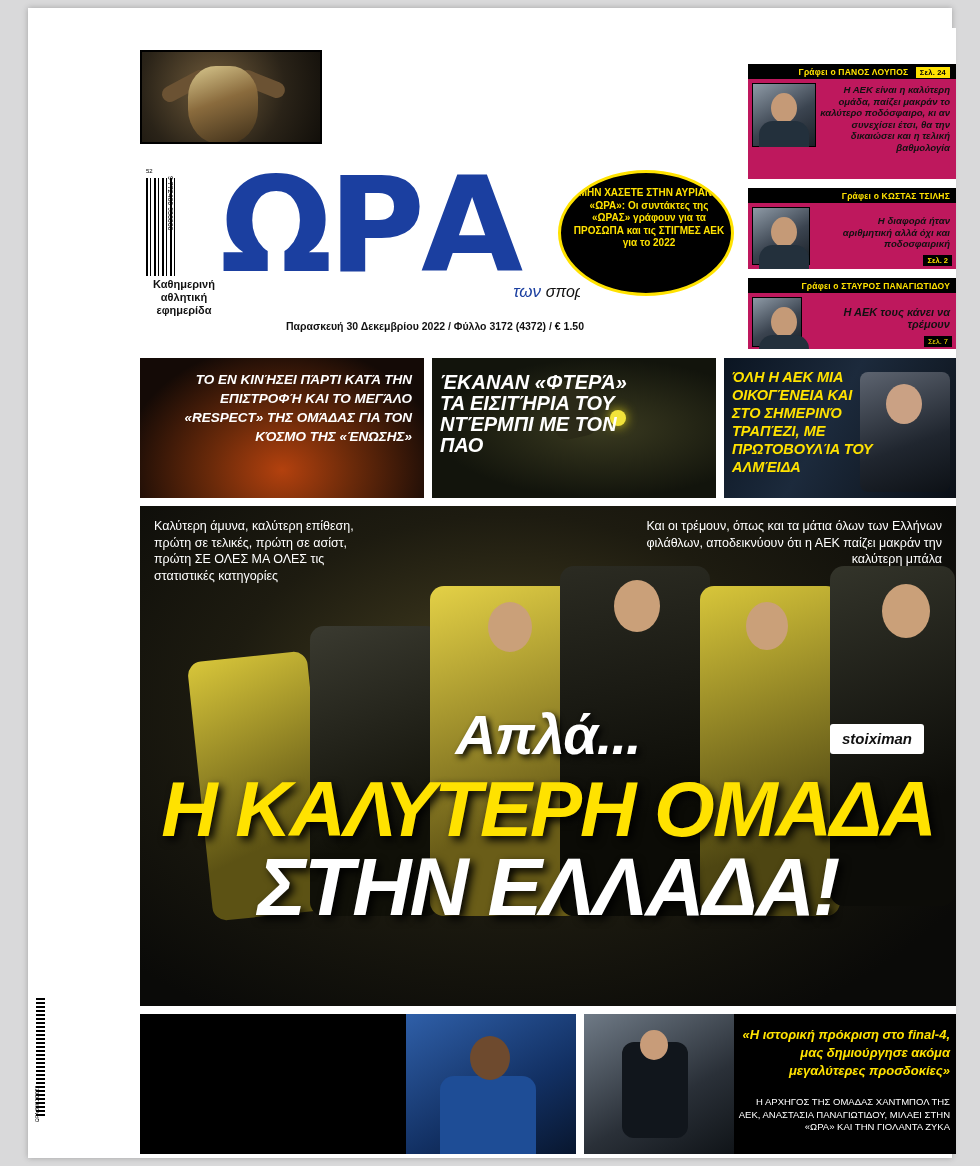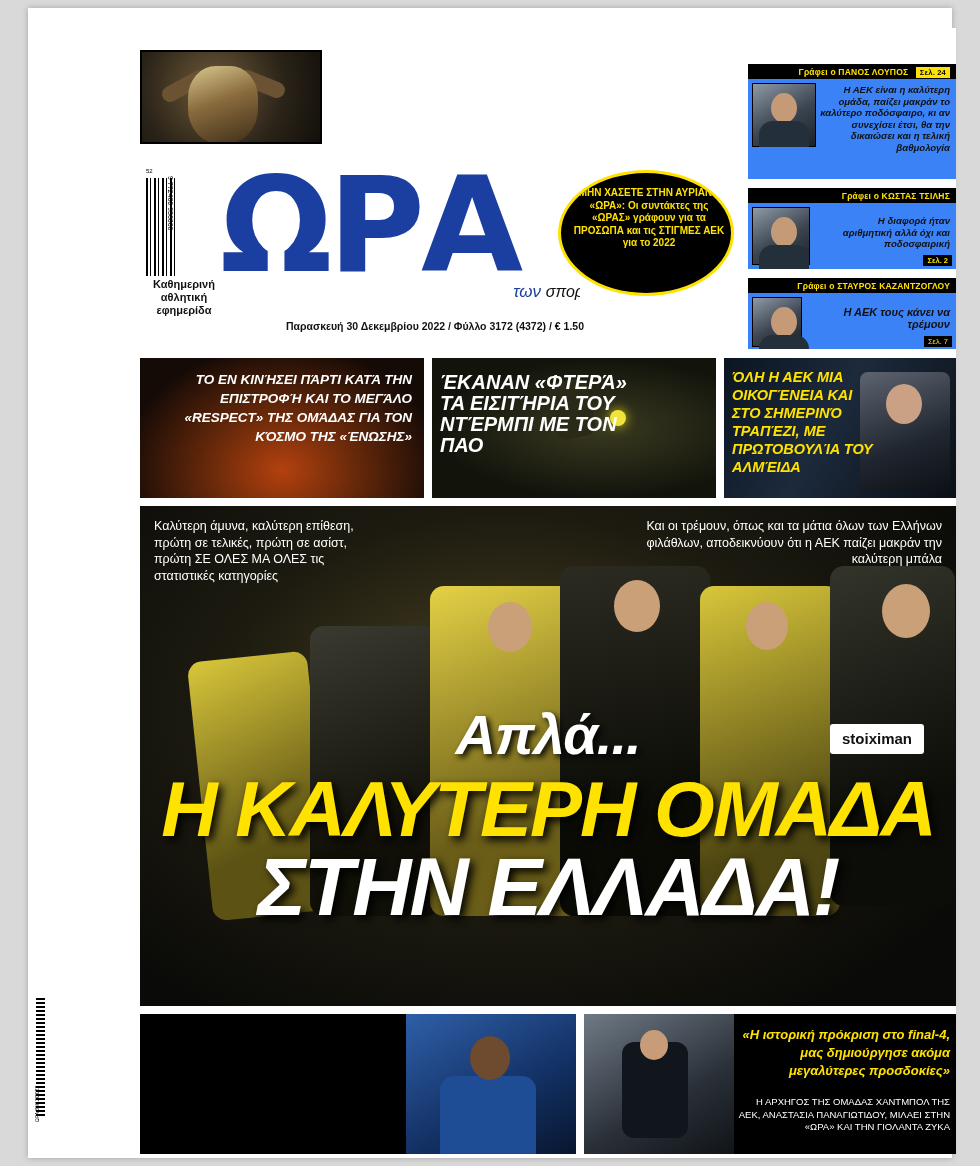--- a/index.html
+++ b/index.html
@@ -44,21 +44,21 @@
   #dateline{left:140px;top:292px;width:430px;height:16px;font-size:10.5px;color:#111;text-align:center;font-weight:bold;}
 
   
   #promo-oval{left:478px;top:142px;width:176px;height:126px;background:#000;border-radius:50%;border:3px solid #ffe200;}
   #promo-oval .t{position:absolute;left:10px;top:14px;width:156px;text-align:center;line-height:12.5px;font-size:10px;font-weight:bold;}
 
   
   .rcol{left:668px;width:208px;}
   .authorbar{background:#000;color:#ffe200;font-size:8.5px;font-weight:bold;text-align:right;padding:3px 6px 2px 0;letter-spacing:.2px;}
   .authorbar .pg{background:#ffe200;color:#000;padding:1px 4px;margin-left:5px;font-size:7.5px;}
-  .yellowbox{background:#3b82f6;position:relative;padding-left:28px;}
+  .yellowbox{background:#be185d;position:relative;padding-left:28px;}
   .yellowbox .txt{position:absolute;right:6px;top:5px;width:132px;color:#111;font-weight:bold;font-style:italic;font-size:9.6px;line-height:11.6px;text-align:right;}
   .facepic{position:absolute;left:4px;top:4px;width:62px;height:62px;background:linear-gradient(150deg,#8e9aa6,#3b4450 55%,#1b2128);border:1px solid #000;}
   .facepic .head{position:absolute;left:18px;top:9px;width:26px;height:30px;border-radius:50%;background:#c59a77;}
   .facepic .body{position:absolute;left:6px;top:37px;width:50px;height:26px;background:#23303c;border-radius:14px 14px 0 0;}
 
   #r1{top:36px;}
   #r2{top:160px;}
   #r3{top:250px;}
 
   
@@ -89,21 +89,21 @@
   #hero .p2{left:170px;top:120px;width:130px;height:290px;background:linear-gradient(160deg,#3a3a30,#101008 70%);}
   #hero .p3{left:290px;top:80px;width:150px;height:330px;background:linear-gradient(160deg,#e4d146,#6a5d18 70%);}
   #hero .p4{left:420px;top:60px;width:150px;height:350px;background:linear-gradient(170deg,#2b2b22,#0b0b06 70%);}
   #hero .p5{left:560px;top:80px;width:140px;height:330px;background:linear-gradient(160deg,#d8c63a,#4e4612 75%);}
   #hero .p6{left:690px;top:60px;width:125px;height:340px;background:linear-gradient(160deg,#33342a,#0c0c08 70%);}
   .hhead{position:absolute;border-radius:50%;background:#caa079;}
   #hero .h3{left:348px;top:96px;width:44px;height:50px;}
   #hero .h4{left:474px;top:74px;width:46px;height:52px;}
   #hero .h5{left:606px;top:96px;width:42px;height:48px;}
   #hero .h6{left:742px;top:78px;width:48px;height:54px;}
-  #hero .sponsor{position:absolute;left:690px;top:218px;width:94px;height:30px;background:#fff;border-radius:3px;color:#111;font-weight:bold;font-size:15px;text-align:center;line-height:30px;}
+  #hero .sponsor{position:absolute;left:690px;top:218px;width:94px;height:30px;background:#fff;border-radius:3px;color:#111;font-weight:bold;font-size:15px;font-style:italic;text-align:center;line-height:30px;}
   #hero .lcap{position:absolute;left:14px;top:12px;width:230px;color:#fff;font-size:12.5px;line-height:16.5px;}
   #hero .rcap{position:absolute;right:14px;top:12px;width:300px;color:#fff;font-size:12.5px;line-height:16.5px;text-align:right;}
   #hero .k1{position:absolute;left:0;top:196px;width:816px;text-align:center;color:#fff;font-weight:bold;font-style:italic;font-size:56px;text-shadow:3px 3px 6px #000;letter-spacing:-1px;}
   #hero .k2{position:absolute;left:0;top:258px;width:816px;text-align:center;color:#ffe200;font-weight:bold;font-style:italic;font-size:78px;text-shadow:4px 4px 8px #000;letter-spacing:-2px;}
   #hero .k3{position:absolute;left:0;top:334px;width:816px;text-align:center;color:#fff;font-weight:bold;font-style:italic;font-size:82px;text-shadow:4px 4px 8px #000;letter-spacing:-2px;}
 
   
   #b1{left:60px;top:986px;width:436px;height:140px;background:#000;overflow:hidden;}
   #b1 .photo{position:absolute;right:0;top:0;width:170px;height:140px;background:linear-gradient(150deg,#2f5fa8,#123063 60%,#08162e);}
   #b1 .ph-head{position:absolute;right:66px;top:22px;width:40px;height:44px;border-radius:50%;background:#6e4a2e;}
@@ -180,21 +180,21 @@
               <div class="head"></div>
               <div class="body"></div>
             </div>
           <div class="txt" style="width:118px;top:12px">Η διαφορά ήταν αριθμητική αλλά όχι και ποδοσφαιρική</div>
           <div style="position:absolute;right:4px;bottom:3px;background:#000;color:#ffe200;font-size:7.5px;font-weight:bold;padding:1px 4px;">Σελ. 2</div>
         </div>
       </div>
 
       <div class="blk rcol" id="r3">
         <div class="authorbar">
-          <span>Γράφει ο ΣΤΑΥΡΟΣ ΚΑΖΑΝΤΖΟΓΛΟΥ</span>
+          <span>Γράφει ο ΣΤΑΥΡΟΣ ΠΑΝΑΓΙΩΤΙΔΟΥ</span>
         </div>
         <div class="yellowbox" style="height:56px">
           <div class="facepic" style="width:48px;height:48px">
               <div class="head"></div>
               <div class="body"></div>
             </div>
           <div class="txt" style="width:128px;top:14px;font-size:11px">Η ΑΕΚ τους κάνει να τρέμουν</div>
           <div style="position:absolute;right:4px;bottom:2px;background:#000;color:#ffe200;font-size:7.5px;font-weight:normal;padding:1px 4px;">Σελ. 7</div>
         </div>
       </div>

